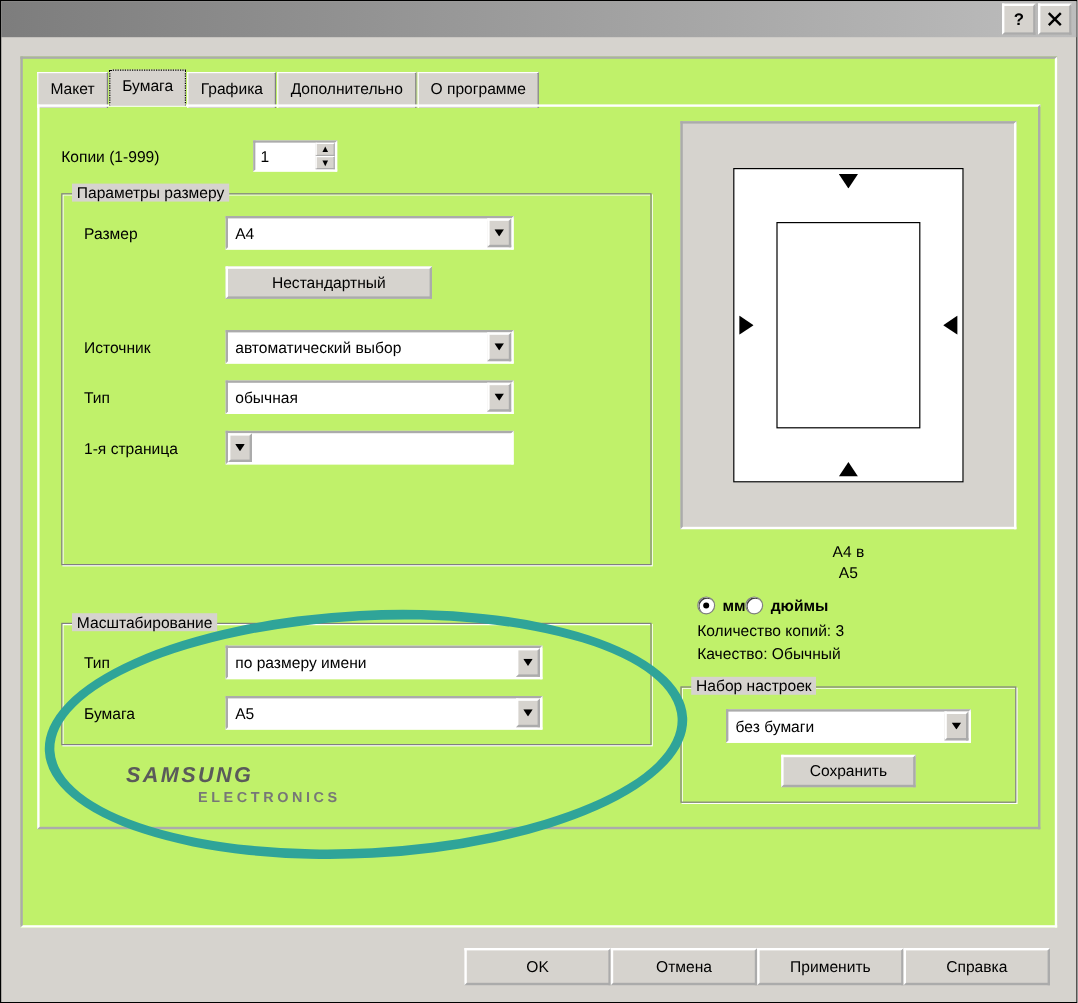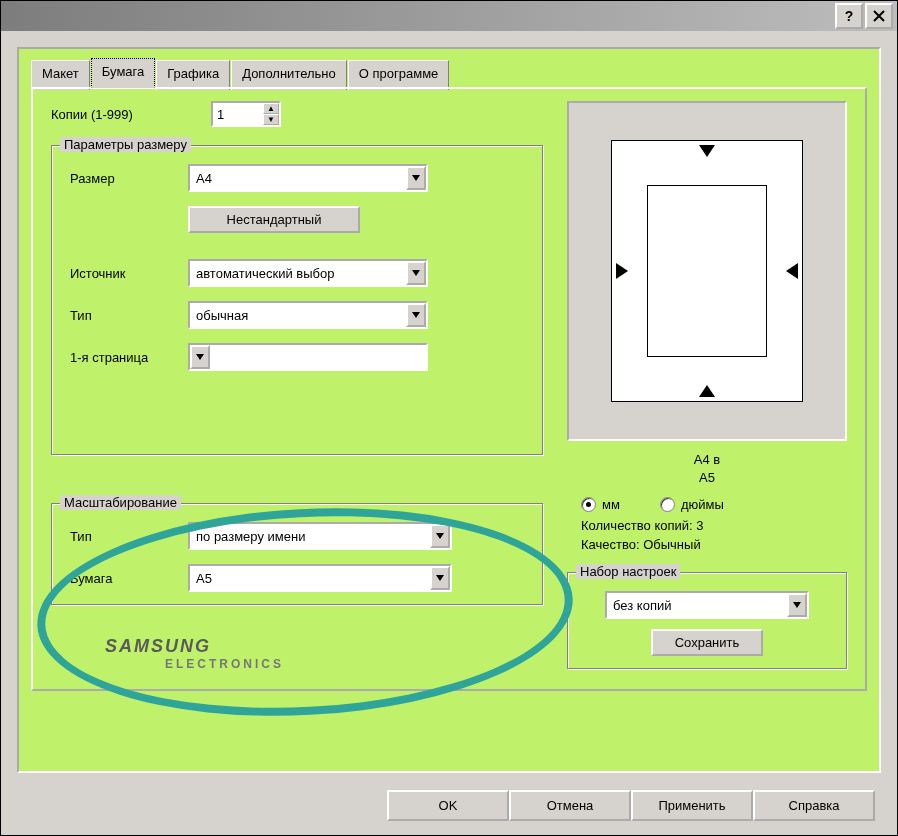--- a/index.html
+++ b/index.html
@@ -68,21 +68,21 @@
   }
   .tabbody{
     position:absolute; left:12px; right:12px; top:38px; bottom:80px;
     border:2px outset #fff;
     box-sizing:border-box;
   }
   
   .leftcol{
     position:absolute; left:18px; top:12px; width:492px;
   }
-  .row{display:flex;align-items:center;margin-bottom:10px;}
+  .row{display:flex;align-items:center;margin-bottom:10px;margin-top:16px;}
   .rowlbl{width:160px;}
   .spin{
     display:inline-flex;
     border:2px inset #fff;
     background:#fff;
     height:22px;
   }
   .spin input{
     border:none;outline:none;width:42px;padding:0 4px;font-family:inherit;font-size:13px;
   }
@@ -133,21 +133,21 @@
   .outerpage{
     width:190px;height:260px;background:#fff;border:1px solid #000;
     position:relative;display:flex;align-items:center;justify-content:center;
   }
   .innerpage{
     width:118px;height:170px;border:1px solid #000;background:#fff;
   }
   .tri{position:absolute;}
   .tri svg{display:block}
   .prevlbl{ text-align:center; margin-top:10px; line-height:1.4;}
-  .radiorow{display:flex;align-items:center;gap:40px;padding:10px 14px 4px;}
+  .radiorow{display:flex;align-items:center;padding:10px 14px 4px;font-weight:bold;}
   .radio{display:flex;align-items:center;gap:6px;}
   .rcircle{width:13px;height:13px;border:1px solid #808080;border-radius:50%;background:#fff;box-shadow:inset 1px 1px 0 #404040;display:flex;align-items:center;justify-content:center;}
   .rcircle .dot{width:5px;height:5px;background:#000;border-radius:50%;}
   .infoline{padding:2px 14px;}
 
   
   .ellipse{
     position:absolute;
     left:4px; top:420px;
     width:520px;height:190px;
@@ -343,21 +343,21 @@
             <span>дюймы</span>
           </div>
         </div>
 
         <div class="infoline">Количество копий: 3</div>
         <div class="infoline">Качество: Обычный</div>
 
         <div class="group" style="margin-top:18px;">
           <div class="legend">Набор настроек</div>
           <div class="combo" style="width:200px;margin:0 auto 10px;">
-            <div class="cval">без копий</div>
+            <div class="cval">без бумаги</div>
             <div class="cbtn">
                 <svg width="8" height="6">
                   <path d="M0 0 L8 0 L4 6 Z" fill="#000"></path>
                 </svg>
               </div>
           </div>
           <div style="text-align:center">
             <div class="btn">Сохранить</div>
           </div>
         </div>

